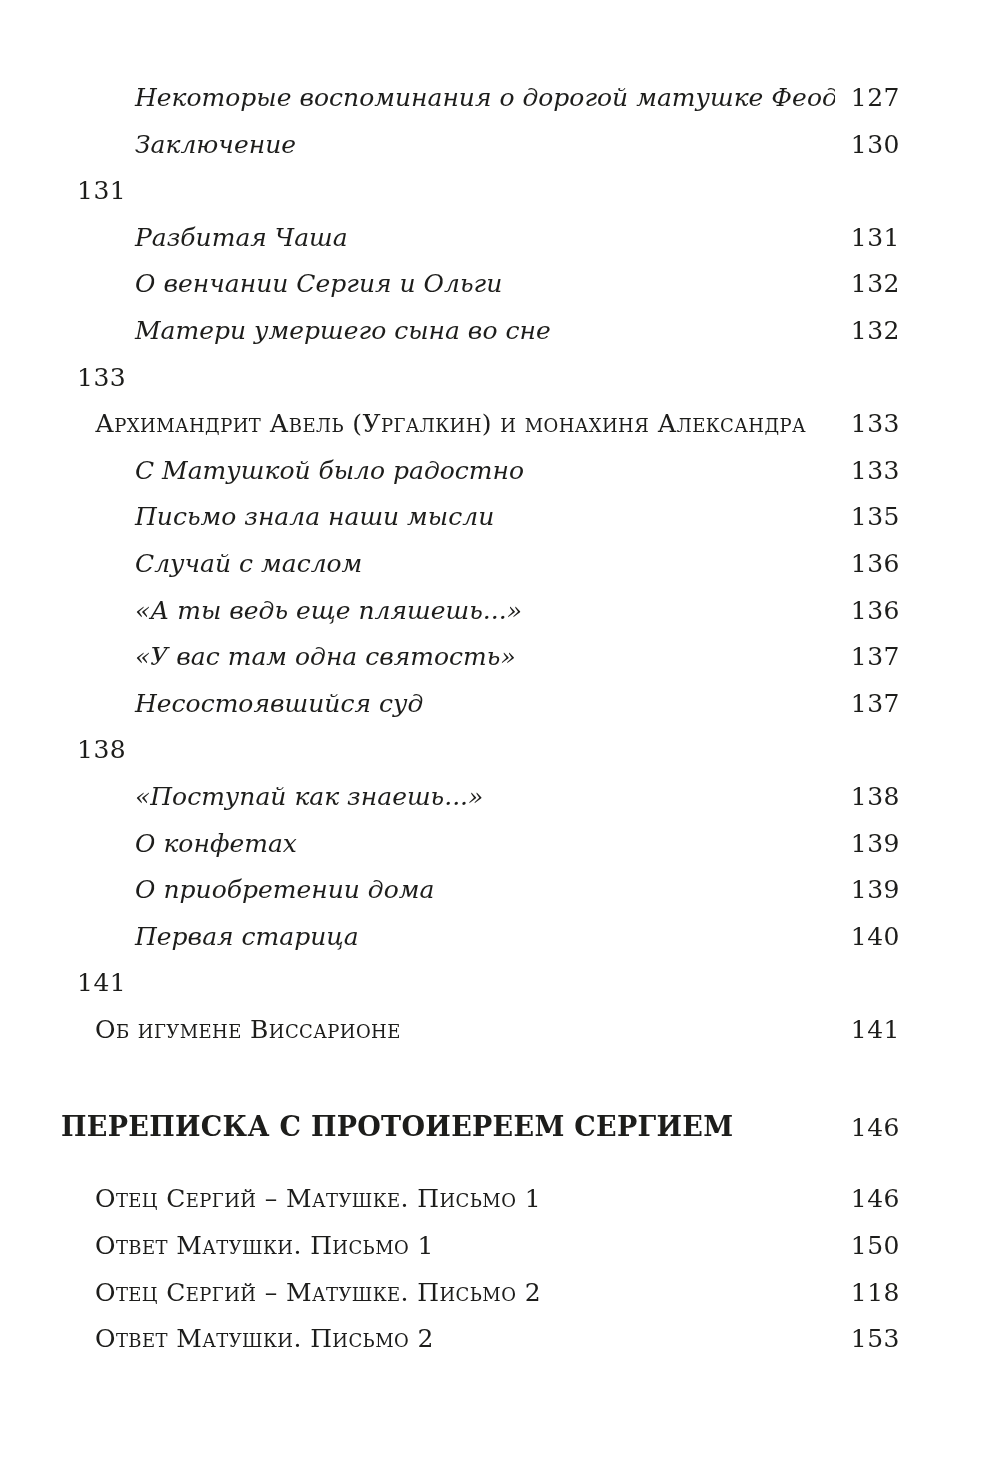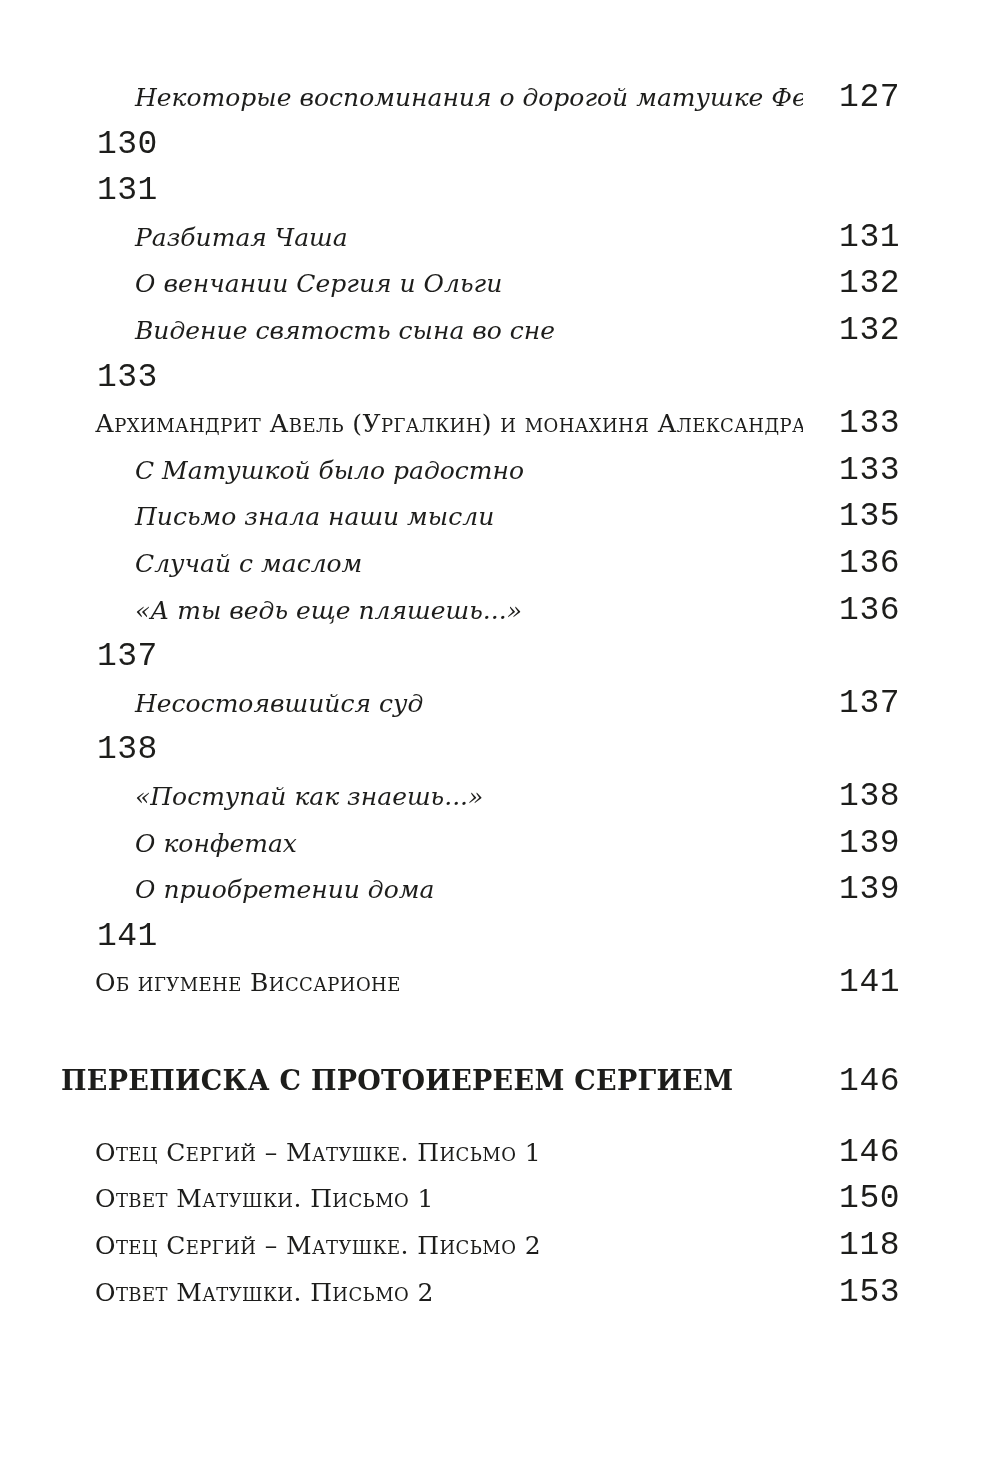--- a/index.html
+++ b/index.html
@@ -32,24 +32,23 @@
     line-height: 46.6px;
     white-space: nowrap;
   }
   .toc-label {
     overflow: hidden;
   }
   .toc-page {
     font-style: normal;
     font-variant: normal;
     font-weight: normal;
-    font-size: 33px;
-    margin-left: 36px;
+    font-size: 25px;
+    margin-left: 16px;
     letter-spacing: 0.5px;
-    font-family: Liberation Mono, monospace;
   }
   
   .level-sub .toc-label {
     font-style: italic;
     padding-left: 74px;
   }
   
   .level-item .toc-label {
     font-variant: small-caps;
     letter-spacing: 0.4px;
@@ -75,35 +74,36 @@
 </head>
 <body>
 
 <div class="page">
   <div class="toc">
       <div class="toc-row level-sub">
         <span class="toc-label">Некоторые воспоминания о дорогой матушке Феодосии</span>
         <span class="toc-page">127</span>
       </div>
       <div class="toc-row level-sub">
+        <span class="toc-label">Заключение</span>
         <span class="toc-page">130</span>
       </div>
       <div class="toc-row level-item">
         <span class="toc-page">131</span>
       </div>
       <div class="toc-row level-sub">
         <span class="toc-label">Разбитая Чаша</span>
         <span class="toc-page">131</span>
       </div>
       <div class="toc-row level-sub">
         <span class="toc-label">О венчании Сергия и Ольги</span>
         <span class="toc-page">132</span>
       </div>
       <div class="toc-row level-sub">
-        <span class="toc-label">Видение святость сына во сне</span>
+        <span class="toc-label">Матери умершего сына во сне</span>
         <span class="toc-page">132</span>
       </div>
       <div class="toc-row level-sub">
         <span class="toc-page">133</span>
       </div>
       <div class="toc-row level-item">
         <span class="toc-label">Архимандрит Авель (Ургалкин) и монахиня Александра</span>
         <span class="toc-page">133</span>
       </div>
       <div class="toc-row level-sub">
@@ -116,40 +116,45 @@
       </div>
       <div class="toc-row level-sub">
         <span class="toc-label">Случай с маслом</span>
         <span class="toc-page">136</span>
       </div>
       <div class="toc-row level-sub">
         <span class="toc-label">«А ты ведь еще пляшешь...»</span>
         <span class="toc-page">136</span>
       </div>
       <div class="toc-row level-sub">
+        <span class="toc-label">«У вас там одна святость»</span>
         <span class="toc-page">137</span>
       </div>
       <div class="toc-row level-sub">
         <span class="toc-label">Несостоявшийся суд</span>
         <span class="toc-page">137</span>
       </div>
       <div class="toc-row level-sub">
         <span class="toc-page">138</span>
       </div>
       <div class="toc-row level-sub">
         <span class="toc-label">«Поступай как знаешь...»</span>
         <span class="toc-page">138</span>
       </div>
       <div class="toc-row level-sub">
         <span class="toc-label">О конфетах</span>
         <span class="toc-page">139</span>
       </div>
       <div class="toc-row level-sub">
         <span class="toc-label">О приобретении дома</span>
         <span class="toc-page">139</span>
+      </div>
+      <div class="toc-row level-sub">
+        <span class="toc-label">Первая старица</span>
+        <span class="toc-page">140</span>
       </div>
       <div class="toc-row level-sub">
         <span class="toc-page">141</span>
       </div>
       <div class="toc-row level-item">
         <span class="toc-label">Об игумене Виссарионе</span>
         <span class="toc-page">141</span>
       </div>
       <div class="toc-row level-section">
         <span class="toc-label">ПЕРЕПИСКА С ПРОТОИЕРЕЕМ СЕРГИЕМ</span>

